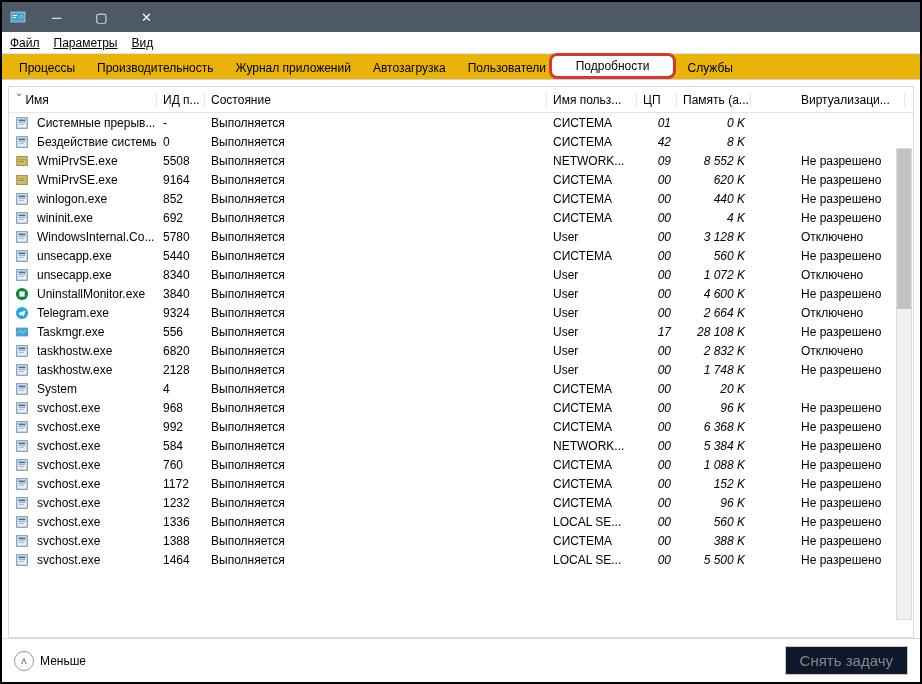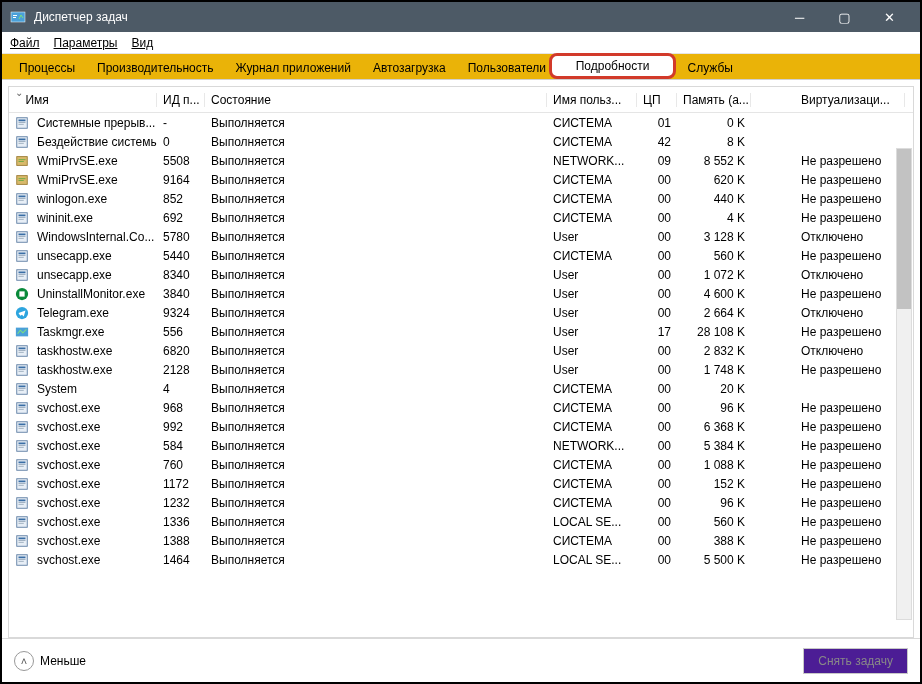--- a/index.html
+++ b/index.html
@@ -26,58 +26,57 @@
 
 
 .content { flex: 1; overflow: hidden; display: flex; flex-direction: column; margin: 6px 6px 0 6px; border: 1px solid #d9d9d9; }
 .colheads { display: flex; height: 26px; align-items: center; font-size: 12px; border-bottom: 1px solid #e5e5e5; background: #fff; }
 .colheads .ch { padding: 0 6px; border-right: 1px solid #e8e8e8; white-space: nowrap; overflow: hidden; text-overflow: ellipsis; cursor: pointer; display:flex; align-items:center; }
 .colheads .ch.sort::before { content:"⌄"; font-size:10px; position:relative; top:-7px; margin-right:2px; color:#666; }
 
 .rows { flex: 1; overflow-y: auto; overflow-x: hidden; font-size: 12px; background:#fff; }
 .row { display: flex; height: 19px; align-items: center; }
 .row .cell { padding: 0 6px; white-space: nowrap; overflow: hidden; text-overflow: ellipsis; }
-.row .cell.num { text-align: right; }
+.row .cell.num { text-align: right; font-style: italic; }
 .row .cell.icon { display:flex; align-items:center; gap:8px; }
 
 .c-name { width: 148px; }
 .c-pid  { width: 48px; text-align:left; }
 .c-state{ width: 342px; }
 .c-user { width: 90px; }
 .c-cpu  { width: 40px; text-align:right;}
 .c-mem  { width: 74px; text-align:right;}
 .c-virt { width: 110px; margin-left: 44px; }
 
 .proc-icon { width:14px; height:14px; display:inline-flex; flex-shrink:0; }
 
 
 .footer { height: 44px; border-top: 1px solid #d9d9d9; display: flex; align-items: center; justify-content: space-between; padding: 0 12px; font-size: 12px; }
 .footer .less { display:flex; align-items:center; gap:6px; cursor:pointer; }
 .footer .circle { width:20px; height:20px; border:1px solid #999; border-radius:50%; display:flex; align-items:center; justify-content:center; font-size:11px; color:#555;}
-.footer button { background:#4c1d95; border:1px solid #c8c8c8; color:#888; padding:5px 14px; font-size:12px; cursor:default; }
+.footer button { background:#0f172a; border:1px solid #c8c8c8; color:#888; padding:5px 14px; font-size:15px; cursor:default; }
 
 
 .scroll-track { position:absolute; right:8px; top:146px; width:16px; height:472px; background:#f0f0f0; border:1px solid #dcdcdc;}
 .scroll-thumb { position:absolute; right:9px; top:147px; width:14px; height:160px; background:#c2c2c2;}
 </style>
 </head>
 <body>
 
 <div class="window">
 
   <div class="titlebar">
     <span class="appicon">
       <svg viewBox="0 0 16 16">
           <rect x="1" y="3" width="14" height="10" fill="#4aa0d8" stroke="#fff" stroke-width="0.5"></rect>
           <rect x="3" y="6" width="4" height="1" fill="#fff"></rect>
           <rect x="3" y="8" width="3" height="1" fill="#fff"></rect>
           <polyline points="9,10 11,6 13,9" stroke="#7de07d" stroke-width="1" fill="none"></polyline>
         </svg>
     </span>
-    <span class="title-text">Диспетчер задач</span>
     <div class="wbtns">
       <div class="wbtn">─</div>
       <div class="wbtn">▢</div>
       <div class="wbtn close">✕</div>
     </div>
   </div>
 
   <div class="menubar">
     <span class="menuitem"><span class="underline">Файл</span></span>
     <span class="menuitem"><span class="underline">Параметры</span></span>

